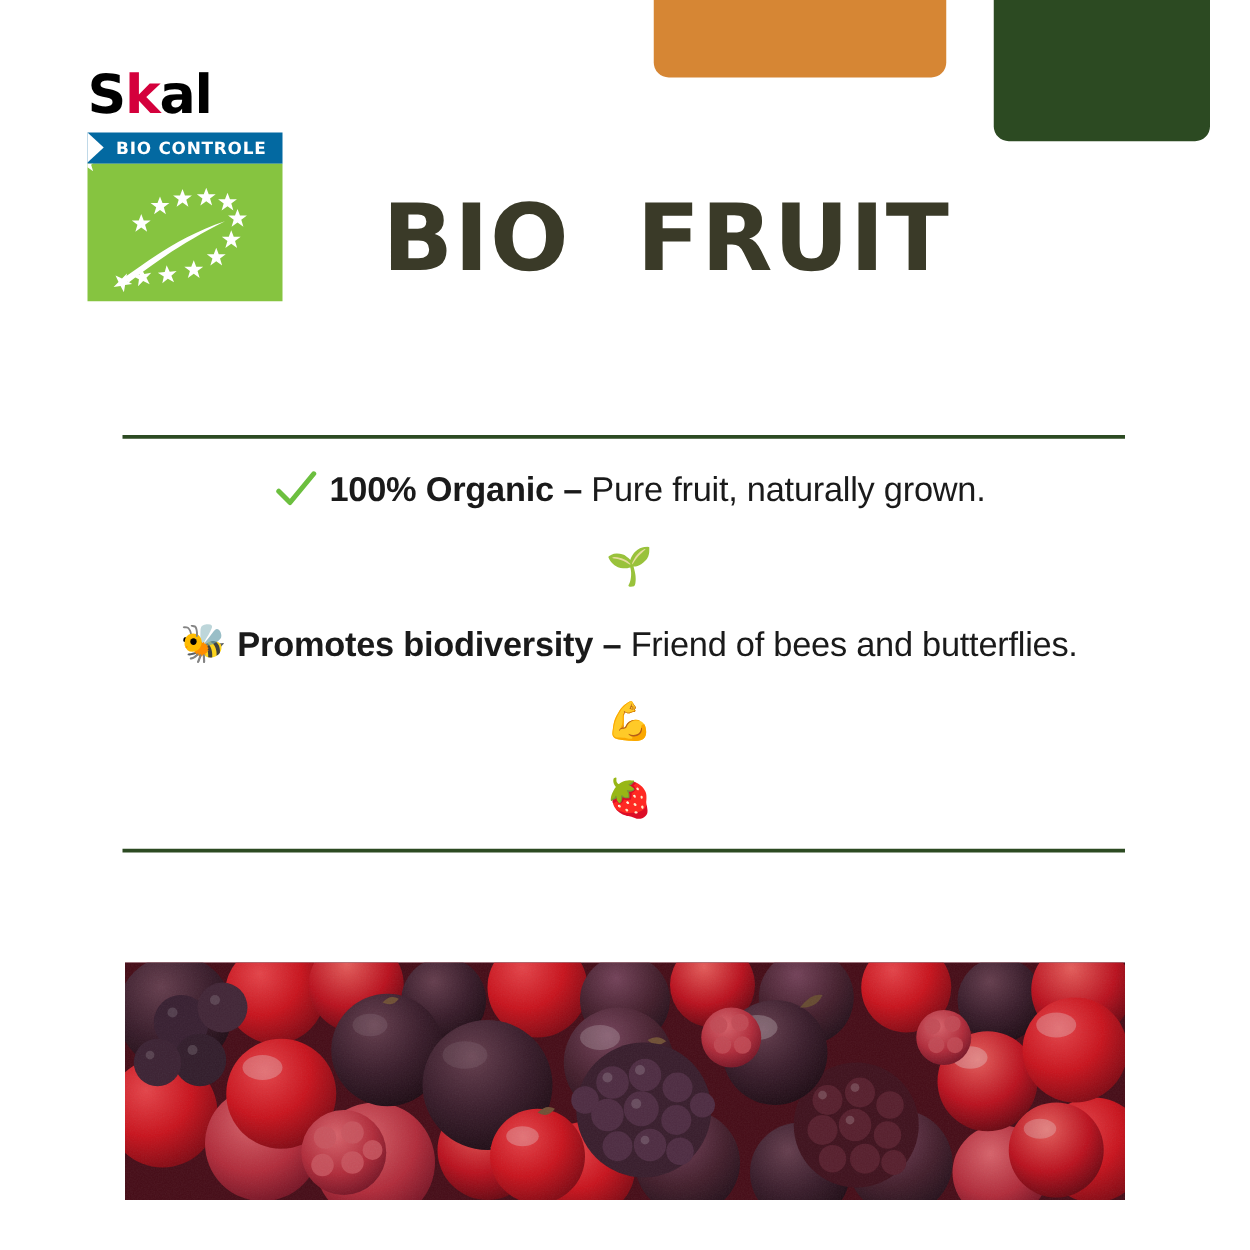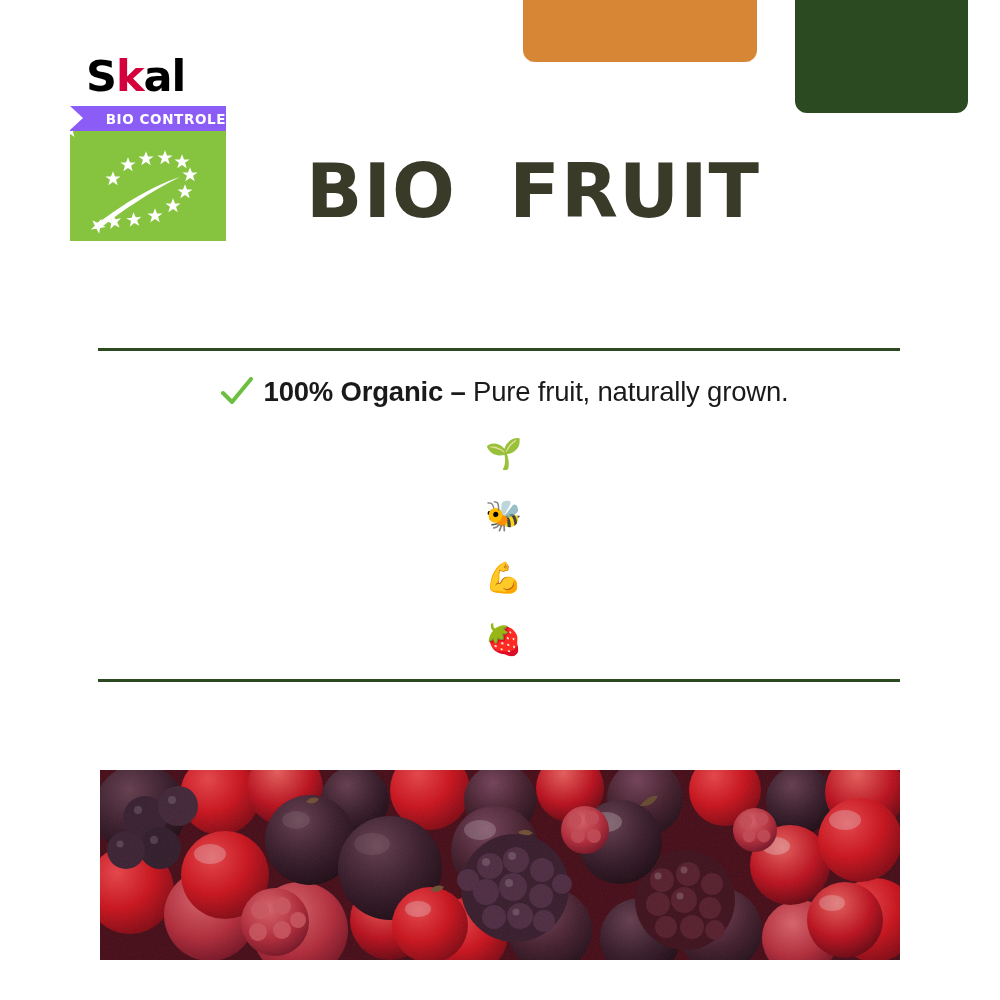--- a/index.html
+++ b/index.html
@@ -19,26 +19,26 @@
   .block-green{
     position:absolute; left:795px; top:-24px; width:173px; height:137px;
     background:#2c4a22; border-radius:12px;
   }
 
   
   .logo{ position:absolute; left:70px; top:55px; width:156px; }
   .logo-word{
     font-family:"DejaVu Sans", sans-serif;
     font-size:43px; font-weight:700; letter-spacing:-1px;
-    color:#000; line-height:1; margin-left:16px;
+    color:#000; line-height:1; margin-left:0;
   }
   .logo-word .k-red{ color:#d4003c; }
   .logo-banner{
     position:relative; margin-top:8px; height:25px; width:156px;
-    background:#8b5cf6; display:flex; align-items:center; justify-content:flex-end;
+    background:#0369a1; display:flex; align-items:center; justify-content:center;
   }
   .logo-banner::before{
     content:""; position:absolute; left:0; top:0;
     border-top:12.5px solid transparent; border-bottom:12.5px solid transparent;
     border-left:13px solid #ffffff;
   }
   .logo-banner span{
     color:#fff; font-size:13.5px; font-weight:700; letter-spacing:0.6px;
     font-family:"DejaVu Sans", sans-serif; padding-left:10px;
   }
@@ -149,20 +149,21 @@
     </span>
     <span class="txt"><b>100% Organic</b><span class="dash"> – </span><span>Pure fruit, naturally grown.</span></span>
   </div>
 
   <div class="feature">
     <span class="ico">🌱</span>
   </div>
 
   <div class="feature">
     <span class="ico">🐝</span>
+    <span class="txt"><b>Promotes biodiversity</b><span class="dash"> – </span><span>Friend of bees and butterflies.</span></span>
   </div>
 
   <div class="feature">
     <span class="ico">💪</span>
   </div>
 
   <div class="feature">
     <span class="ico">🍓</span>
   </div>
 

